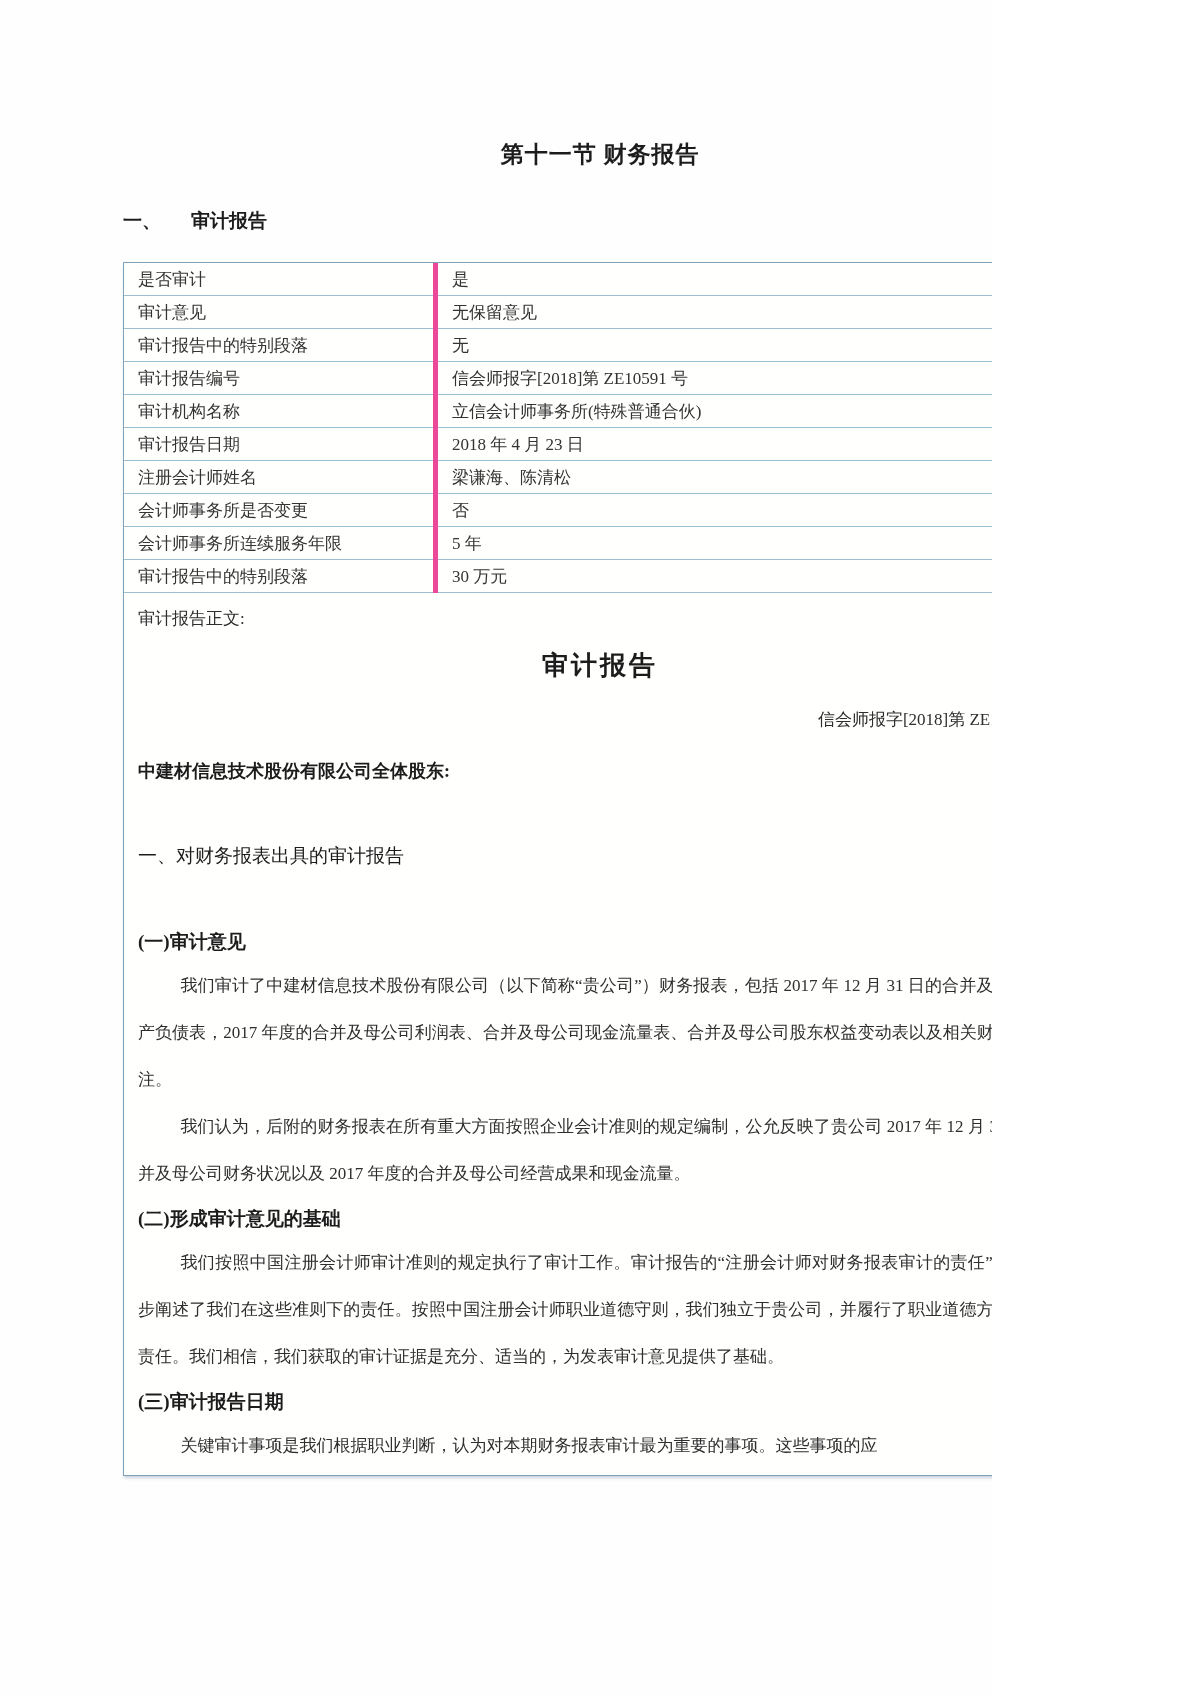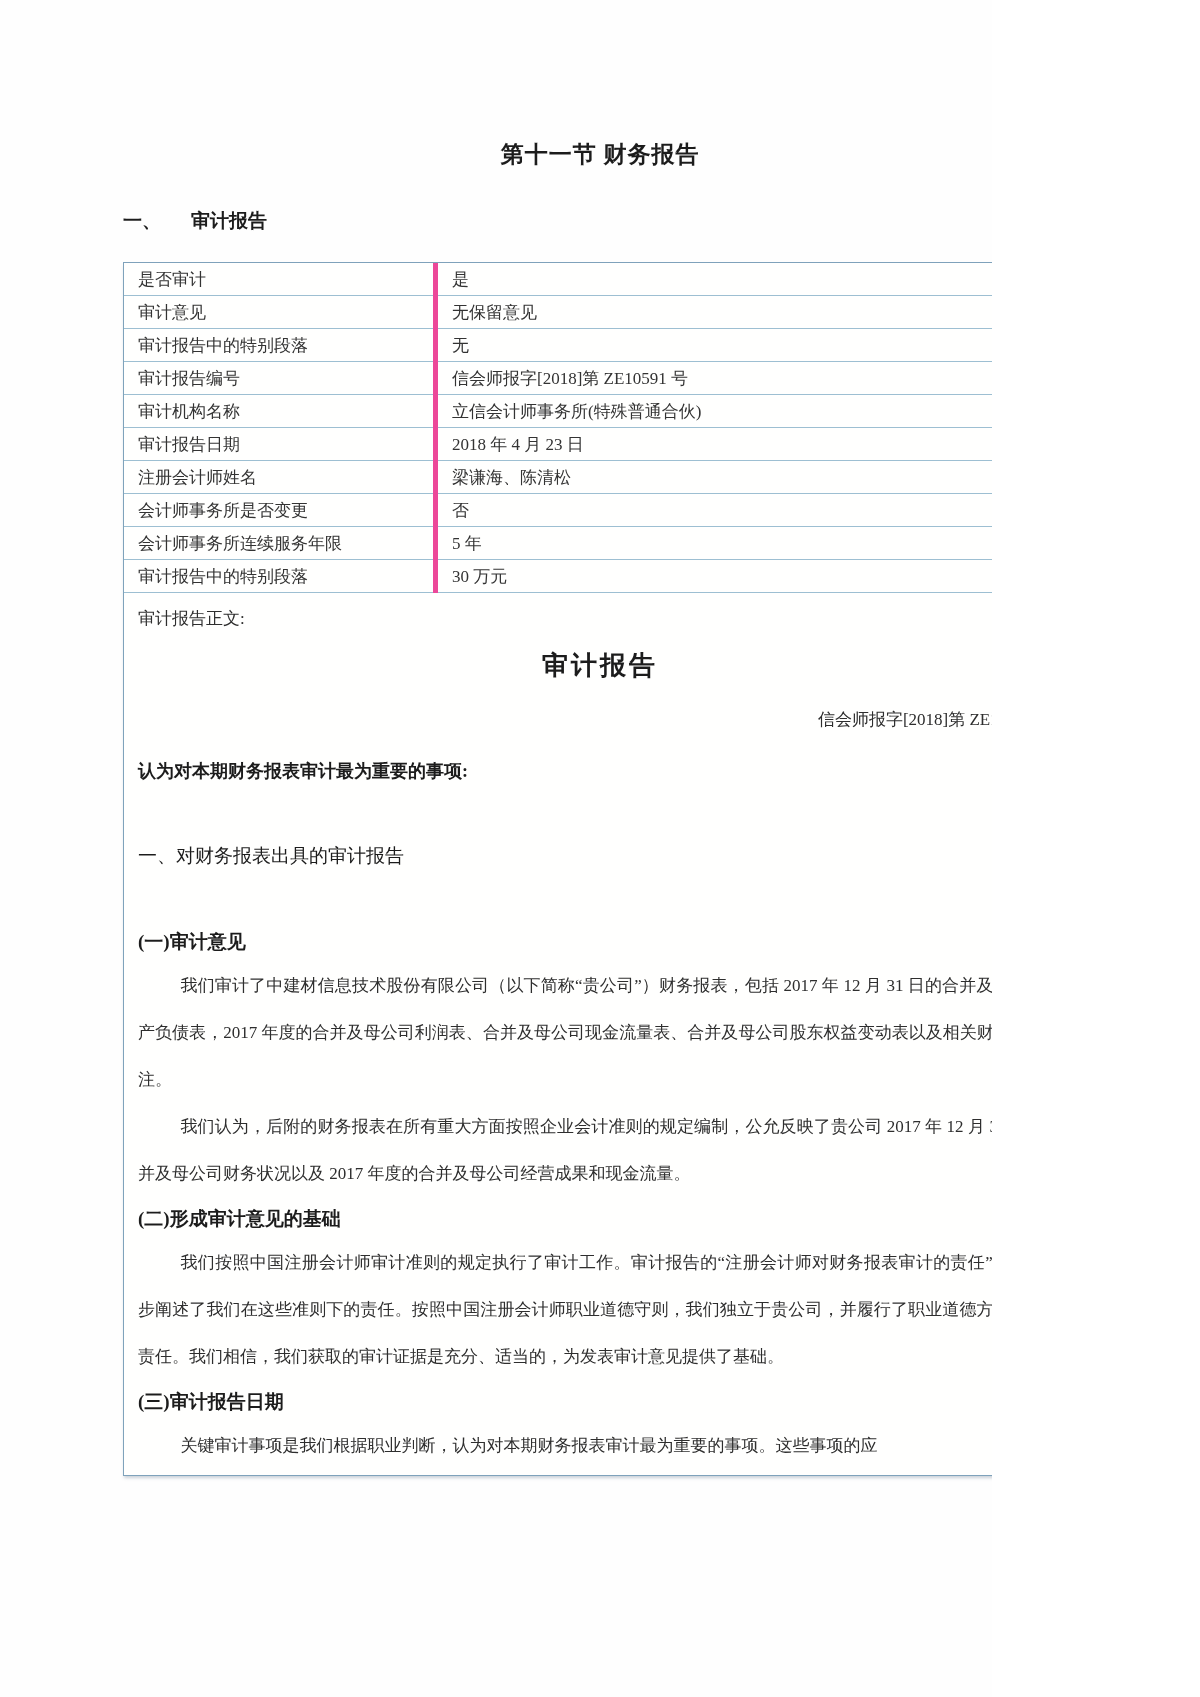--- a/index.html
+++ b/index.html
@@ -166,21 +166,21 @@
             <td class="cell-label">审计报告中的特别段落</td>
             <td class="cell-value">30 万元</td>
           </tr>
         </tbody>
       </table>
 
       <div class="report-cell">
         <div class="body-label">审计报告正文:</div>
         <div class="report-title">审计报告</div>
         <div class="ref-number">信会师报字[2018]第 ZE10591 号</div>
-        <div class="addressee">认为对本期财务报表审计最为重要的事项:</div>
+        <div class="addressee">中建材信息技术股份有限公司全体股东:</div>
 
         <h3 class="inner-section-heading">一、对财务报表出具的审计报告</h3>
 
         <h4 class="sub-heading first">(一)审计意见</h4>
         <p class="body-para">我们审计了中建材信息技术股份有限公司（以下简称“贵公司”）财务报表，包括 2017 年 12 月 31 日的合并及母公司资产负债表，2017 年度的合并及母公司利润表、合并及母公司现金流量表、合并及母公司股东权益变动表以及相关财务报表附注。</p>
         <p class="body-para">我们认为，后附的财务报表在所有重大方面按照企业会计准则的规定编制，公允反映了贵公司 2017 年 12 月 31 日的合并及母公司财务状况以及 2017 年度的合并及母公司经营成果和现金流量。</p>
 
         <h4 class="sub-heading">(二)形成审计意见的基础</h4>
         <p class="body-para">我们按照中国注册会计师审计准则的规定执行了审计工作。审计报告的“注册会计师对财务报表审计的责任”部分进一步阐述了我们在这些准则下的责任。按照中国注册会计师职业道德守则，我们独立于贵公司，并履行了职业道德方面的其他责任。我们相信，我们获取的审计证据是充分、适当的，为发表审计意见提供了基础。</p>
 

